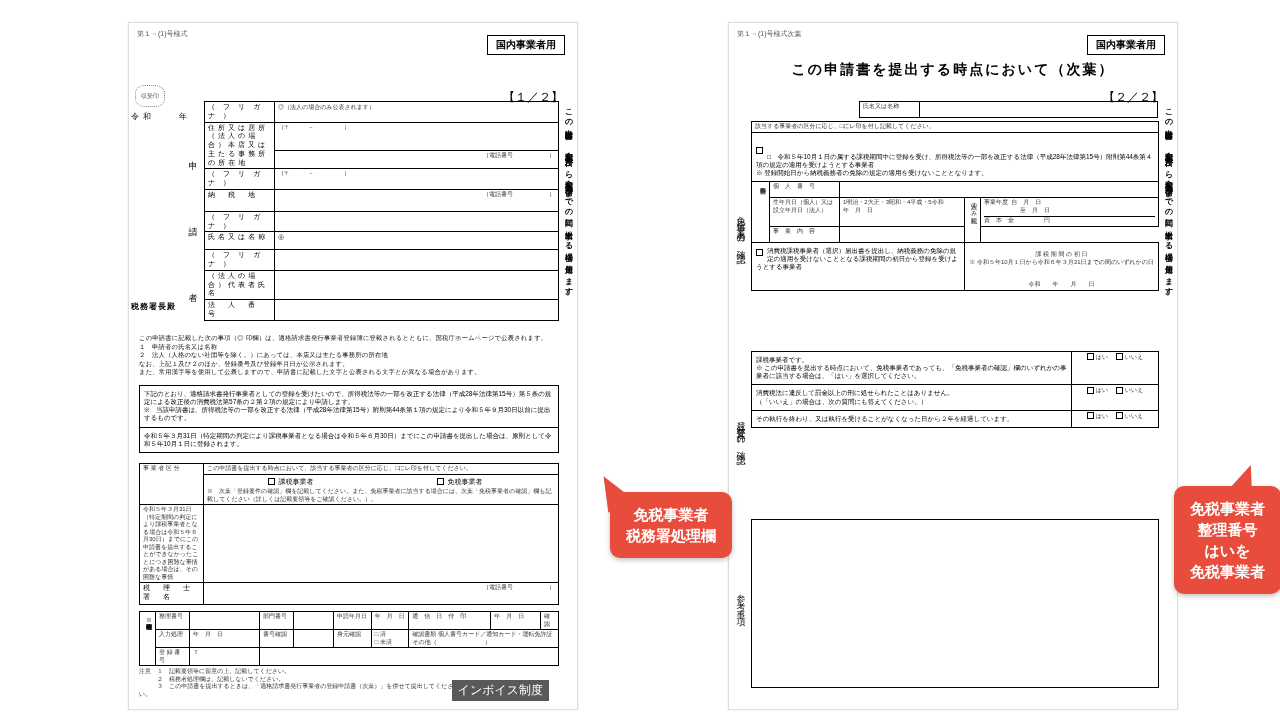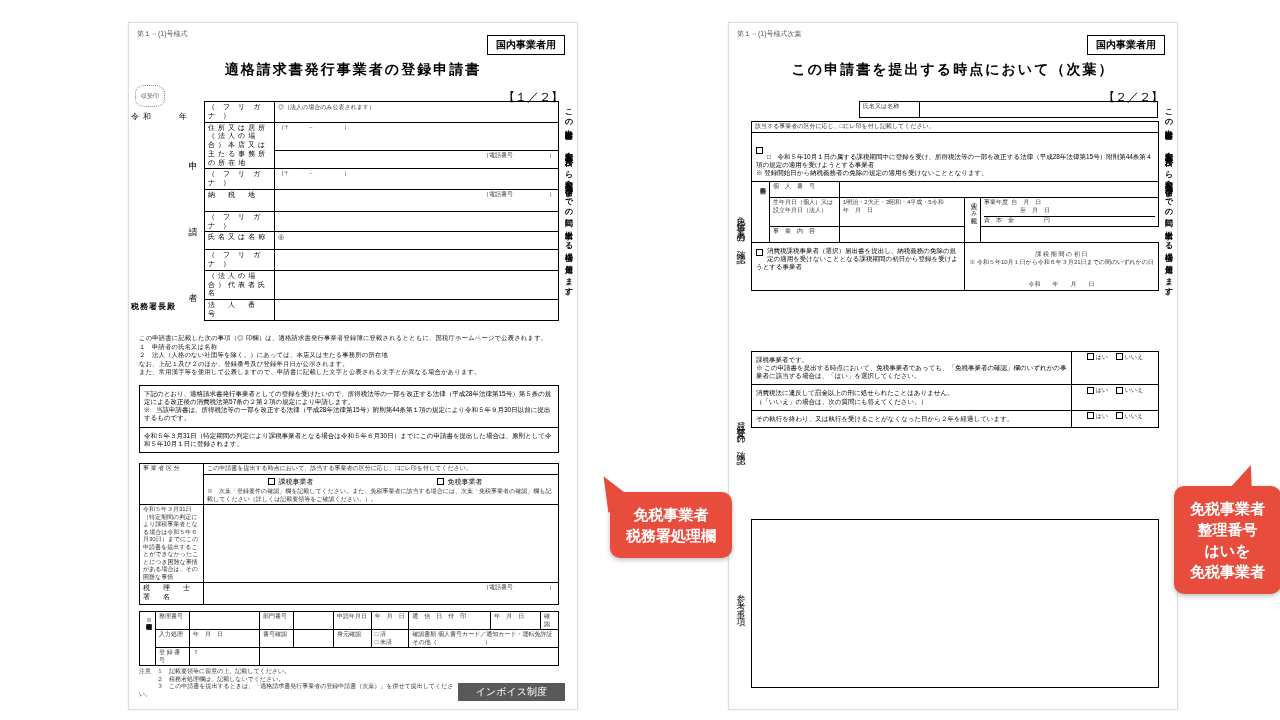--- a/index.html
+++ b/index.html
@@ -90,34 +90,33 @@
     width:0;height:0;
     border-left:14px solid transparent;
     border-right:14px solid transparent;
     border-bottom:34px solid #e74c3c;
   }
   .callout1 { left:610px; top:492px; }
   .callout1 .tail { left:-12px; transform:rotate(-30deg);}
   .callout2 { left:1174px; top:486px; }
   .callout2 .tail { right:22px; transform:rotate(20deg); top:-22px;}
   .invoice-badge {
-    position:absolute; right:12px; bottom:8px;
-    background:#595959; color:#fff; font-size:10px; padding:2px 18px;
+    position:absolute; right:28px; bottom:8px;
+    background:#595959; color:#fff; font-size:12px; padding:2px 6px;
   }
   .footnotes {
     position:absolute; left:10px; bottom:10px; font-size:6px; color:#333; line-height:1.3;
   }
 </style>
 </head>
 <body>
 
 <div class="page page1">
   <div class="formcode">第１－(1)号様式</div>
   <div class="tagbox">国内事業者用</div>
-  <div class="title">適格請求書発行事業者の登録申請書</div>
   <div class="pagenum">【１／２】</div>
   <div class="vertical-note" style="height:430px;">この申請書は、令和三年十月一日から令和五年九月三十日までの間に提出する場合に使用します。</div>
 
   <div class="stamp">収受印</div>
   <div class="datehead">令和　　年　　月　　日</div>
   <div class="addr-right">税務署長殿</div>
   <div class="vcol" style="left:56px; top:95px; height:210px;">申　　　　請　　　　者</div>
 
   <table class="form" style="left:75px; top:78px; width:355px;">
     <tbody>

